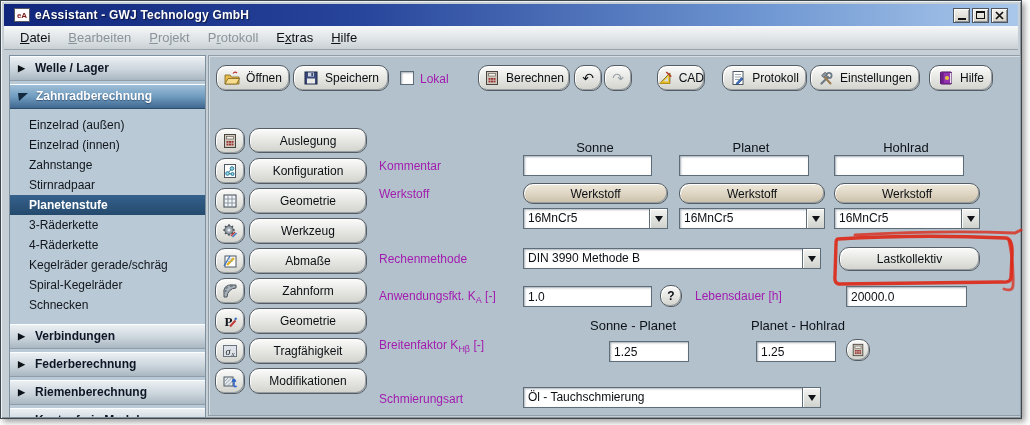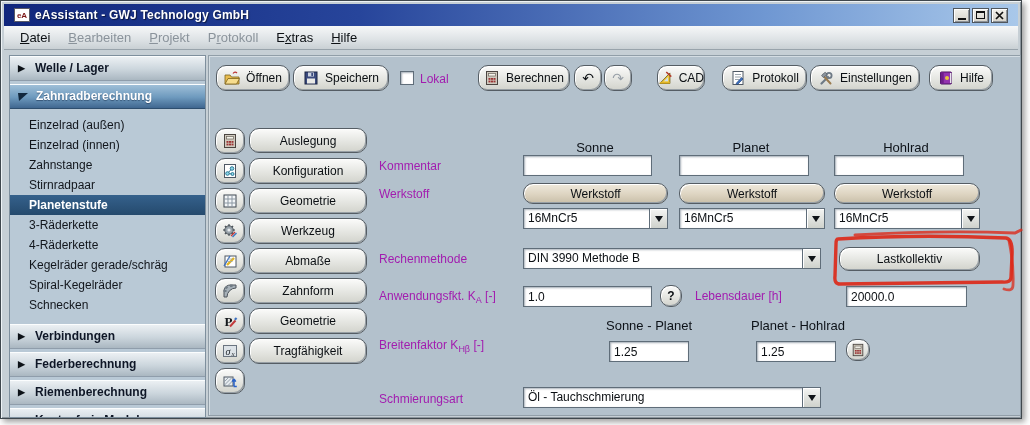--- a/index.html
+++ b/index.html
@@ -306,20 +306,21 @@
   <div class="btn" style="left:248px;top:337px;width:118px;height:26px">Tragfähigkeit</div>
 
   <div class="btn" style="left:214px;top:367px;width:30px;height:26px">
     <svg width="16" height="16" viewBox="0 0 16 16">
       <rect x="2" y="4" width="9" height="9" fill="#e6ebef" stroke="#4e5864"></rect>
       <path d="M2.5 12 L10 4.5 M2.5 8.5 L6.5 4.5 M6 12.5 L10.5 8" stroke="#8b97a2" stroke-width="0.9"></path>
       <path d="M12 13 V6 M12 6 l-1.8 2.6 M12 6 l1.8 2.6" stroke="#2a62c8" stroke-width="1.5" fill="none"></path>
       <path d="M11.5 13.5 H14.8" stroke="#2a62c8" stroke-width="1.5"></path>
     </svg>
   </div>
+  <div class="btn" style="left:248px;top:367px;width:118px;height:26px">Modifikationen</div>
 
   <div class="colhead" style="left:544px;top:139px;width:100px">Sonne</div>
   <div class="colhead" style="left:700px;top:139px;width:100px">Planet</div>
   <div class="colhead" style="left:855px;top:139px;width:100px">Hohlrad</div>
 
   <div class="lbl" style="left:378px;top:158px">Kommentar</div>
   <input class="field" style="left: 522px; top: 154px; width: 129px;" value="">
   <input class="field" style="left: 678px; top: 154px; width: 130px;" value="">
   <input class="field" style="left: 833px; top: 154px; width: 130px;" value="">
 
@@ -351,21 +352,21 @@
     <path d="M32 10 Q 120 5 192 8 L 198 5" fill="none" stroke="#dc2a1a" stroke-width="3" stroke-linecap="round" opacity="0.8"></path>
     <path d="M186 16 Q 191 40 190 60 Q 190 67 181 64" fill="none" stroke="#dc2a1a" stroke-width="2.8" stroke-linecap="round" opacity="0.75"></path>
   </svg>
 
   <div class="lbl" style="left:378px;top:288px"><span>Anwendungsfkt. K</span><sub>A</sub><span> [-]</span></div>
   <input class="field" style="left: 522px; top: 285px; width: 129px;" value="1.0">
   <div class="btn" style="left:659px;top:284px;width:22px;height:22px;font-weight:bold">?</div>
   <div class="lbl" style="left:694px;top:288px">Lebensdauer [h]</div>
   <input class="field" style="left: 845px; top: 285px; width: 121px;" value="20000.0">
 
-  <div class="colhead" style="left:588px;top:317px;width:120px">Sonne - Planet</div>
+  <div class="colhead" style="left:572px;top:317px;width:120px">Sonne - Planet</div>
   <div class="colhead" style="left:737px;top:317px;width:120px">Planet - Hohlrad</div>
 
   <div class="lbl" style="left:378px;top:337px"><span>Breitenfaktor K</span><sub>Hβ</sub><span> [-]</span></div>
   <input class="field" style="left: 608px; top: 340px; width: 80px;" value="1.25">
   <input class="field" style="left: 755px; top: 340px; width: 80px;" value="1.25">
   <div class="btn" style="left:845px;top:338px;width:24px;height:22px">
     <svg width="14" height="14" viewBox="0 0 16 16">
         <rect x="2.5" y="1.5" width="11" height="13" fill="#cfc9bd" stroke="#4a4440"></rect>
         <rect x="4.5" y="3.5" width="7" height="2.5" fill="#f6f4ec" stroke="#6a645c" stroke-width="0.7"></rect>
         <g fill="#9c3434">

